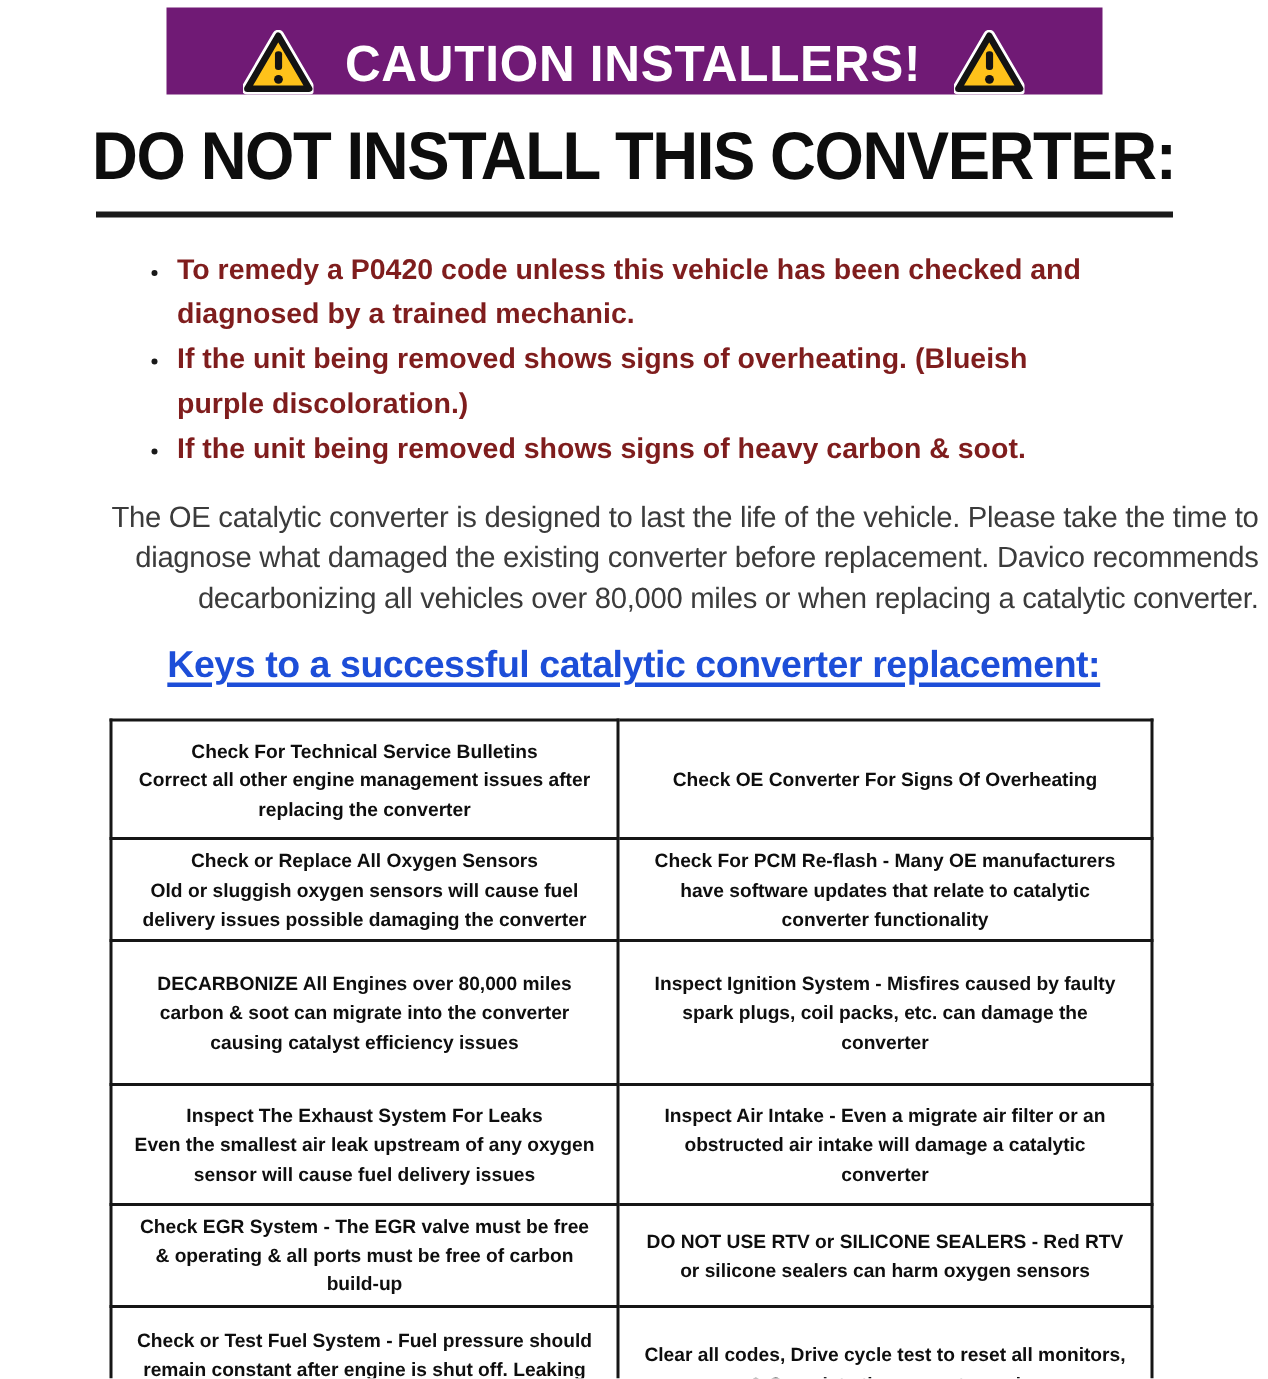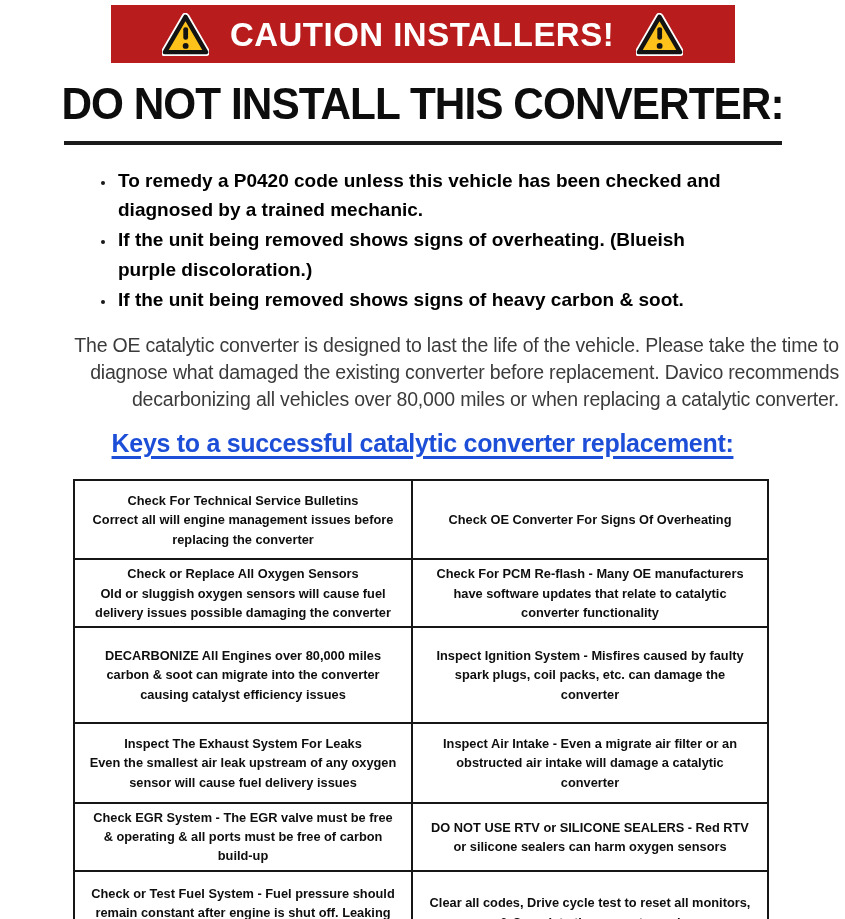--- a/index.html
+++ b/index.html
@@ -12,23 +12,23 @@
     background: #ffffff;
     overflow: hidden;
     margin: 0 auto;
   }
 
   
   .banner {
     width: 624px;
     height: 58px;
     margin: 5px auto 0 auto;
-    background: #b91c1c;
+    background: #701a75;
     display: flex;
-    align-items: center;
+    align-items: flex-end;
     justify-content: center;
     gap: 15px;
   }
   .banner-title {
     color: #ffffff;
     font-size: 34px;
     font-weight: 800;
     letter-spacing: 0.5px;
     white-space: nowrap;
     transform: scaleX(0.97);
@@ -51,21 +51,21 @@
     height: 3.5px;
     background: #1a1a1a;
     margin: 11px auto 0 auto;
   }
 
   
   .warnings {
     margin: 21px 100px 0 104px;
     padding-left: 12px;
     list-style: disc outside;
-    color: #000000;
+    color: #7f1d1d;
     font-size: 19px;
     font-weight: 700;
     line-height: 1.55;
   }
   .warnings li { padding-left: 2px; margin-bottom: 1px; }
   .warnings li::marker { font-size: 0.72em; color: #181818; }
 
   
   .advisory {
     margin: 17px 6px 0 6px;
@@ -149,21 +149,21 @@
   </ul>
 
   <p class="advisory">The OE catalytic converter is designed to last the life of the vehicle. Please take the time to diagnose what damaged the existing converter before replacement. Davico recommends decarbonizing all vehicles over 80,000 miles or when replacing a catalytic converter.</p>
 
   <div class="keys-heading">Keys to a successful catalytic converter replacement:</div>
 
   <table class="tips-table">
     <tbody>
       <tr class="row-1">
         <td class="col-left">Check For Technical Service Bulletins
-Correct all will engine management issues before replacing the converter</td>
+Correct all other engine management issues after replacing the converter</td>
         <td class="col-right cell-big">Check OE Converter For Signs Of Overheating</td>
       </tr>
       <tr class="row-2">
         <td class="col-left">Check or Replace All Oxygen Sensors
 Old or sluggish oxygen sensors will cause fuel delivery issues possible damaging the converter</td>
         <td class="col-right">Check For PCM Re-flash - Many OE manufacturers have software updates that relate to catalytic converter functionality</td>
       </tr>
       <tr class="row-3">
         <td class="col-left">DECARBONIZE All Engines over 80,000 miles carbon &amp; soot can migrate into the converter causing catalyst efficiency issues</td>
         <td class="col-right">Inspect Ignition System - Misfires caused by faulty spark plugs, coil packs, etc. can damage the converter</td>

